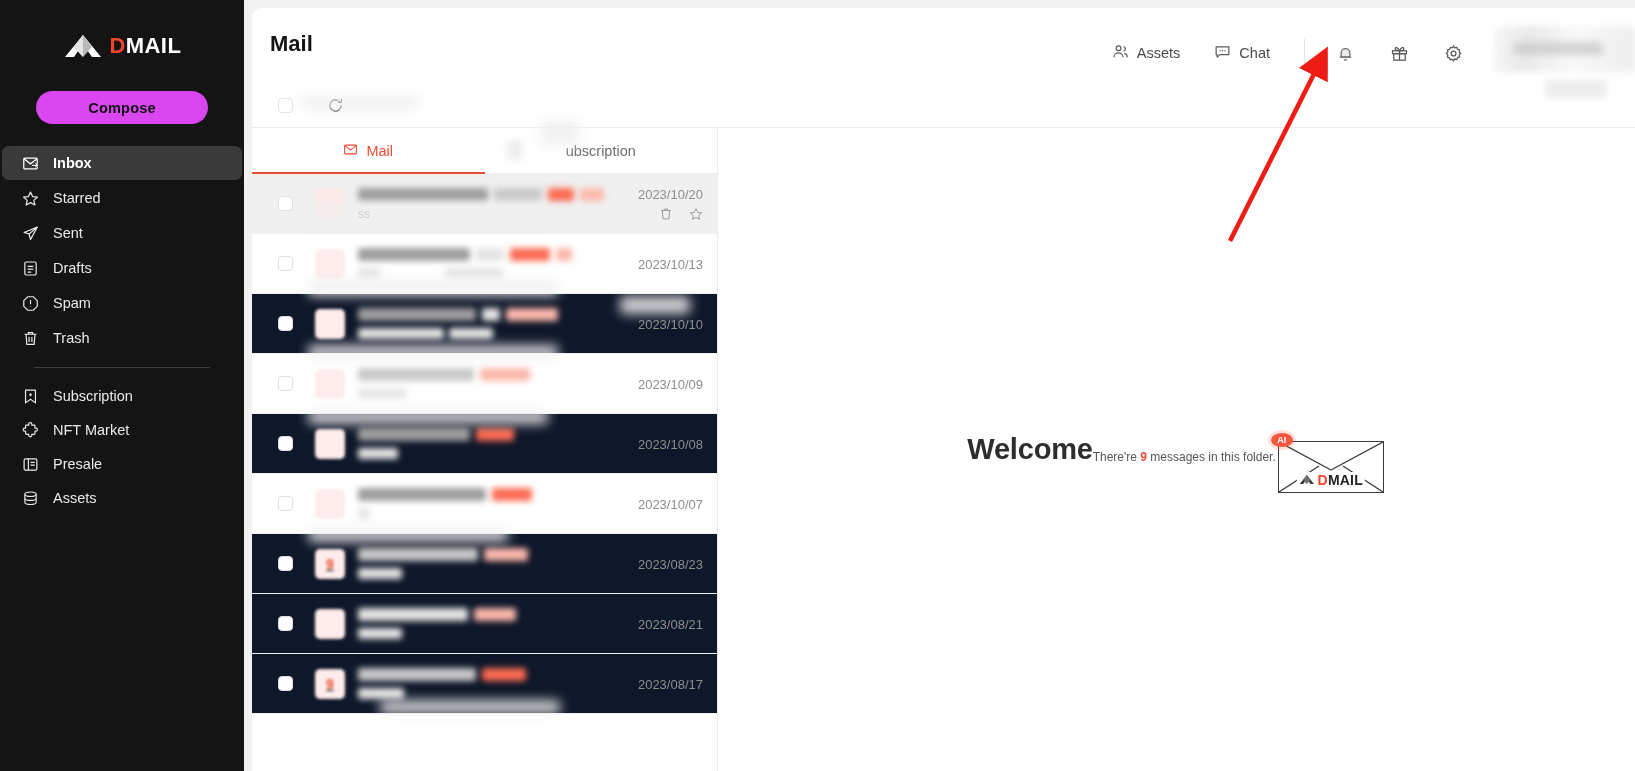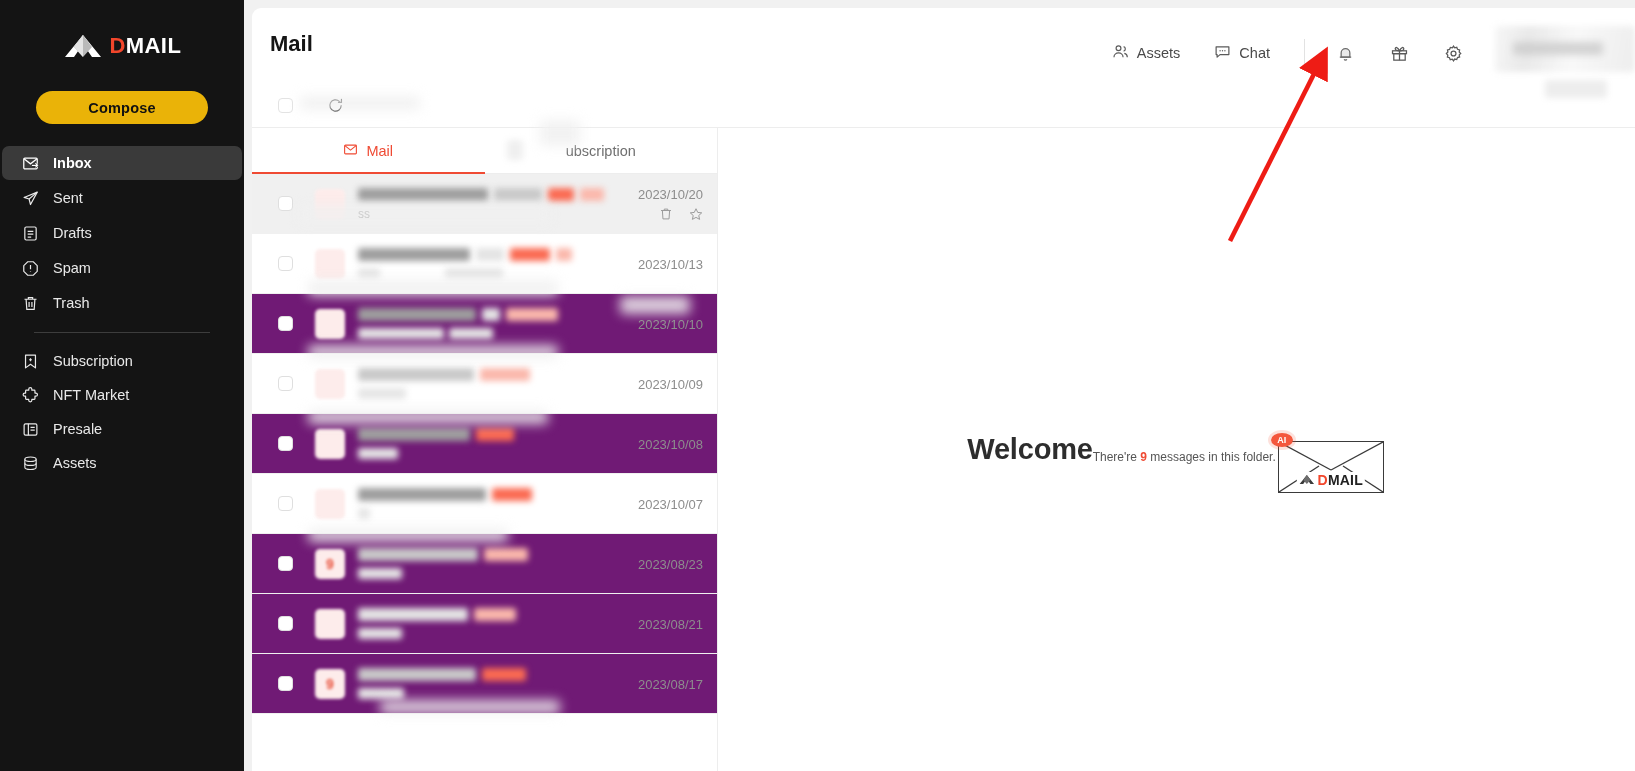--- a/index.html
+++ b/index.html
@@ -23,21 +23,21 @@
   .brand { margin-top: 24px; height: 44px; display: flex; align-items: center; justify-content: center; gap: 7px; }
   .brand-mark { width: 40px; height: 26px; position: relative; }
   .brand-text { font-size: 22px; font-weight: bold; letter-spacing: .2px; display: flex; align-items: center; }
   .brand-d { color: #f2462b; font-weight: 900; }
   .brand-mail { color: #fff; font-weight: 900; letter-spacing: .5px; }
 
   .compose-btn {
     margin-top: 23px;
     width: 172px; height: 33px;
     border-radius: 17px;
-    background: #eab308; color: #111;
+    background: #d946ef; color: #111;
     border: none;
     font-size: 14.5px; font-weight: bold;
     font-family: "Liberation Sans", sans-serif;
     cursor: pointer;
     letter-spacing: .2px;
   }
 
   .nav { margin-top: 22px; width: 100%; padding: 0 2px; }
   .nav-item {
     display: flex; align-items: center; gap: 14px;
@@ -144,21 +144,21 @@
   }
 
   .list { flex: 1; overflow: hidden; }
   .row {
     height: 60px; display: flex; align-items: center;
     border-bottom: 1px solid #f0f0f0;
     position: relative; padding-left: 26px; cursor: pointer;
     background: #fff;
   }
   .row.selected { background: #f0f0f0; }
-  .row.tint { background: #701a75; }
+  .row.tint { background: #0f172a; text-decoration: underline; }
   .row-chk { width: 15px; height: 15px; border: 1.4px solid #dfdfdf; border-radius: 4px; background: #fff; flex: 0 0 15px; }
 
   .row-avatar {
     width: 30px; height: 30px; border-radius: 5px;
     margin-left: 22px; flex: 0 0 30px;
     background: #fdeceb;
     color: #e8503a; font-size: 14px; font-weight: bold;
     display: flex; align-items: center; justify-content: center;
     filter: blur(1.6px);
   }
@@ -233,20 +233,28 @@
           <svg width="17" height="17" viewBox="0 0 24 24" fill="none" stroke="#ffffff" stroke-width="1.8">
               <rect x="2.5" y="4.5" width="19" height="15" rx="1.5"></rect>
               <path d="M2.8 5.2 12 12.5l9.2-7.3"></path>
               <path d="M14 14.5h8M19 11.5l3 3-3 3" stroke="#141414" stroke-width="2.6"></path>
               <path d="M14 14.5h8M19 11.5l3 3-3 3"></path>
             </svg>
         </span>
         <span>Inbox</span>
       </div>
 
+      <div class="nav-item">
+        <span class="nav-icon">
+          <svg width="17" height="17" viewBox="0 0 24 24" fill="none" stroke="#e9e9e9" stroke-width="1.7" stroke-linejoin="round">
+              <polygon points="12,3 15,9.3 21.8,10 16.7,14.6 18.2,21.2 12,17.8 5.8,21.2 7.3,14.6 2.2,10 9,9.3"></polygon>
+            </svg>
+        </span>
+        <span>Starred</span>
+      </div>
 
       <div class="nav-item">
         <span class="nav-icon">
           <svg width="17" height="17" viewBox="0 0 24 24" fill="none" stroke="#e9e9e9" stroke-width="1.7" stroke-linejoin="round">
               <path d="M21.5 3 3 10.5l7 2.2 2 7.8z"></path>
               <path d="M10 12.7 21.5 3"></path>
             </svg>
         </span>
         <span>Sent</span>
       </div>

